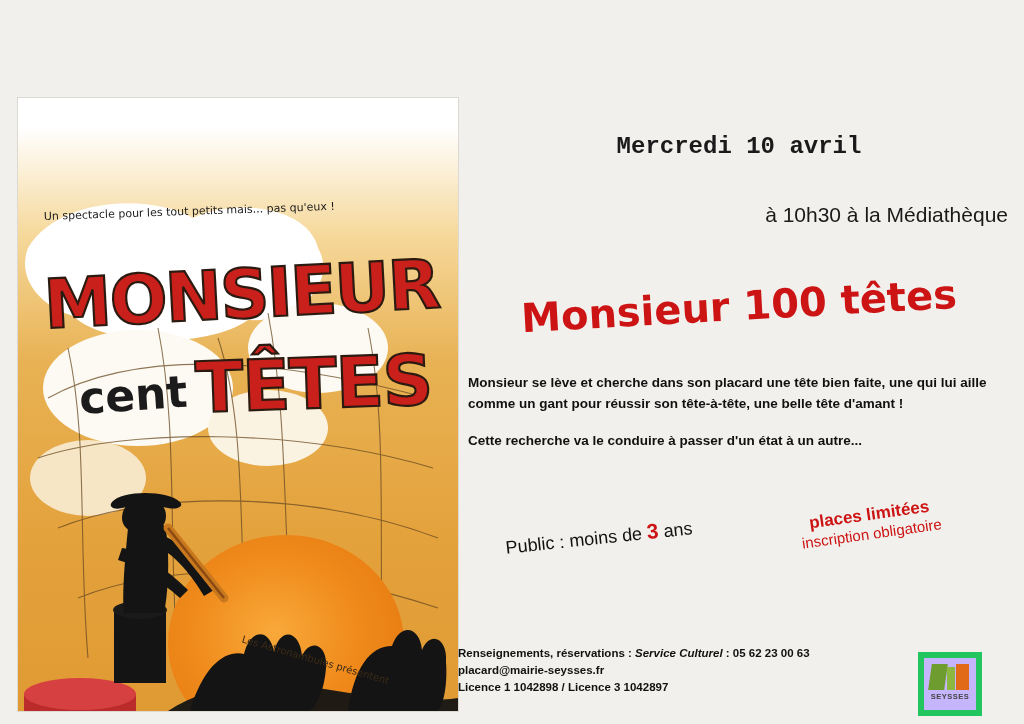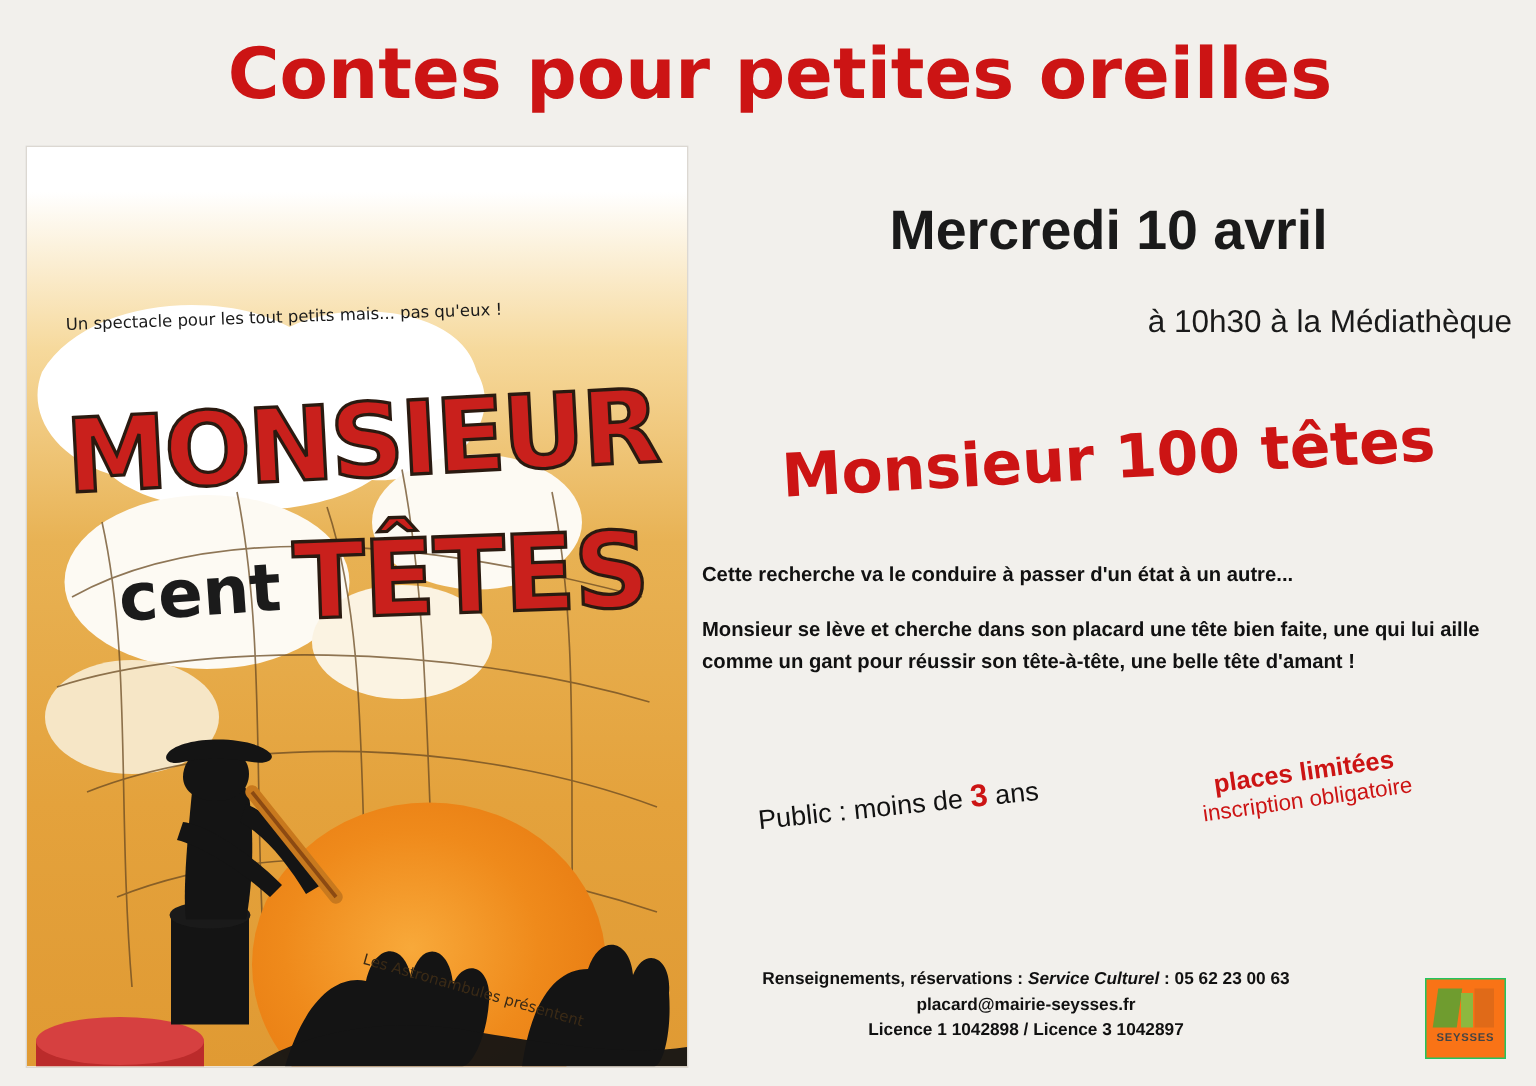--- a/index.html
+++ b/index.html
@@ -45,23 +45,23 @@
     border:1px solid #dcd8d2;
     overflow:hidden;
   }
   .poster-inner{position:absolute;inset:0;}
 
   
   .date-line{
     position:absolute;
     left:470px;top:133px;width:538px;
     text-align:center;
-    font-family:Liberation Sans, sans-serif;
-    font-weight:bold;
-    font-size:37px;
+    font-family:Liberation Mono, monospace;
+    font-weight:bold;
+    font-size:24px;
     color:#1a1a1a;
     white-space:nowrap;
   }
   .place-line{
     position:absolute;
     left:470px;top:203px;width:538px;
     text-align:right;
     font-size:21px;
     color:#1a1a1a;
     white-space:nowrap;
@@ -104,50 +104,49 @@
     color:#cc1414;
     transform:rotate(-8deg);
     white-space:nowrap;
   }
   .limited .l1{font-size:17px;font-weight:bold;line-height:20px;}
   .limited .l2{font-size:15px;line-height:18px;}
 
   
   .footer{
     position:absolute;
-    left:434px;top:645px;width:500px;
-    text-align:center;
+    left:458px;top:645px;width:500px;
+    text-align:left;
     font-size:11.5px;
     font-weight:bold;
     color:#111;
     line-height:17px;
   }
   .footer .it{font-style:italic;}
   .logo{
     position:absolute;
-    left:950px;top:652px;
+    left:918px;top:652px;
     width:52px;height:52px;
-    background:#f97316;
-    border:1px solid #22c55e;
+    background:#c4b5fd;
+    border:6px solid #22c55e;
   }
   .logo .sq{position:absolute;}
   .logo .g1{left:6px;top:6px;width:16px;height:26px;background:#6f9c2f;transform:skewX(-8deg);}
   .logo .g2{left:23px;top:9px;width:8px;height:23px;background:#8db83f;}
   .logo .o1{left:32px;top:6px;width:13px;height:26px;background:#e06a18;}
   .logo .txt{
     left:0;top:34px;width:52px;text-align:center;
     font-size:7.5px;font-weight:bold;color:#444;letter-spacing:0.5px;
   }
 </style>
 </head>
 <body>
 
 <div class="page">
 
-  <div class="title-main">Contes pour petites oreilles</div>
 
   <div class="poster">
     <div class="poster-inner">
       <svg viewBox="0 0 440 613" width="440" height="613" preserveAspectRatio="none">
         <defs>
           <radialGradient id="sunGrad" cx="45%" cy="45%" r="60%">
             <stop offset="0%" stop-color="#f8a93a"></stop>
             <stop offset="60%" stop-color="#ef8a1b"></stop>
             <stop offset="100%" stop-color="#e87c12"></stop>
           </radialGradient>
@@ -230,22 +229,22 @@
         </g>
       </svg>
     </div>
   </div>
 
   <div class="date-line">Mercredi 10 avril</div>
   <div class="place-line">à 10h30 à la Médiathèque</div>
   <div class="show-title">Monsieur 100 têtes</div>
 
   <div class="desc">
+    <p>Monsieur se lève et cherche dans son placard une tête bien faite, une qui lui aille comme un gant pour réussir son tête-à-tête, une belle tête d'amant !</p>
     <p>Cette recherche va le conduire à passer d'un état à un autre...</p>
-    <p>Monsieur se lève et cherche dans son placard une tête bien faite, une qui lui aille comme un gant pour réussir son tête-à-tête, une belle tête d'amant !</p>
   </div>
 
   <div class="public-line"><span>Public : moins de </span><span class="num">3</span><span> ans</span></div>
 
   <div class="limited">
     <div class="l1">places limitées</div>
     <div class="l2">inscription obligatoire</div>
   </div>
 
   <div class="footer">

